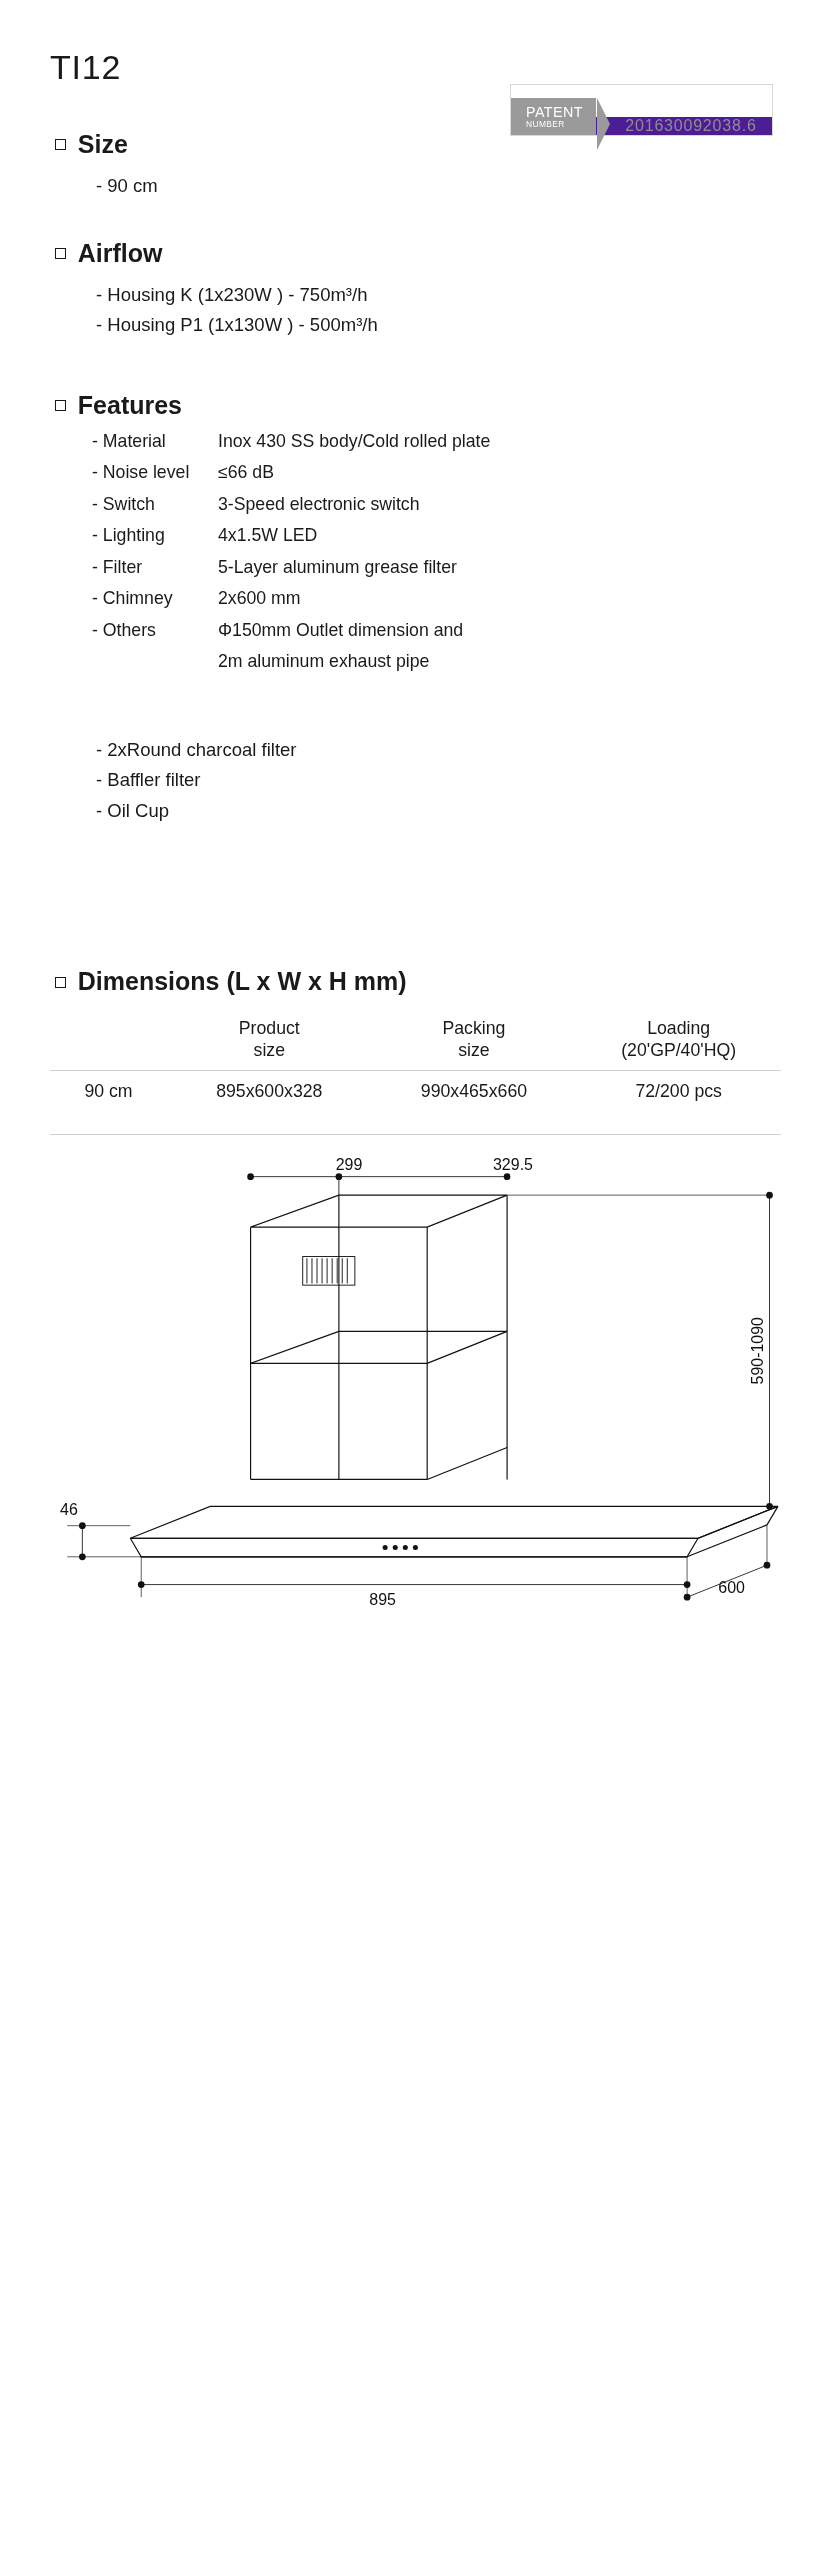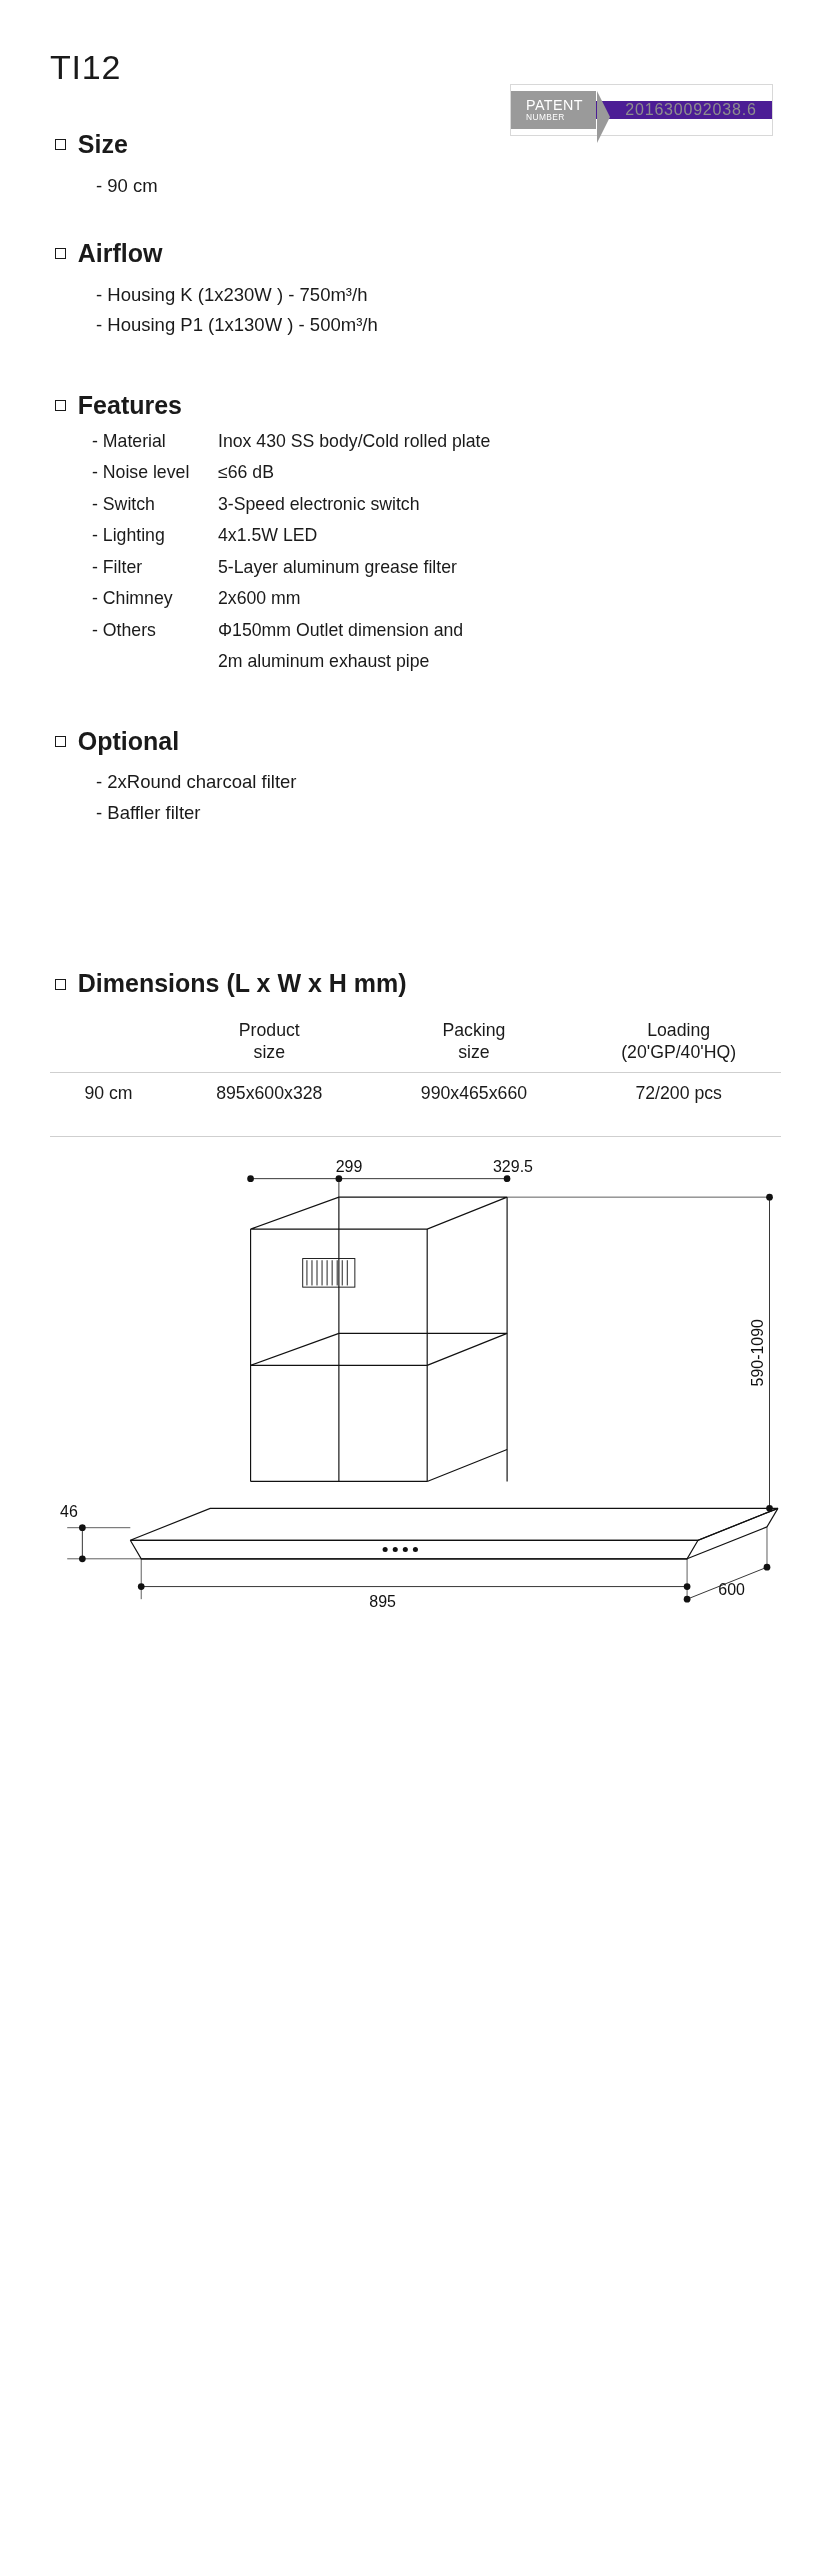--- a/index.html
+++ b/index.html
@@ -32,21 +32,21 @@
     letter-spacing: 0.8px;
     line-height: 1;
     margin: 0;
     display: inline-block;
   }
   .patent-box {
     position: absolute;
     right: 8.4px;
     top: 84px;
     display: flex;
-    align-items: center;
+    align-items: flex-end;
     height: 52px;
     border: 0.8px solid #d8d8d8;
   }
   .patent-tag {
     background: #9a9a9a;
     color: #ffffff;
     padding: 6.7px 13.5px 6.7px 15px;
     display: flex;
     flex-direction: column;
     justify-content: center;
@@ -231,27 +231,24 @@
           <span class="sub">Φ150mm Outlet dimension and</span>
           <span class="sub">2m aluminum exhaust pipe</span>
         </div>
       </div>
     </div>
   </div>
 
   <div class="gap-3"></div>
 
   <div class="section">
-    <div class="sec-head">
-      <span class="sq"></span>
-      <span class="sec-title">Optional</span>
-    </div>
     <ul class="bullets">
       <li>- 2xRound charcoal filter</li>
       <li>- Baffler filter</li>
+      <li>- Oil Cup</li>
     </ul>
   </div>
 
   <div style="height:125px"></div>
 
   <div class="section">
     <div class="sec-head">
       <span class="sq"></span>
       <span class="sec-title">Dimensions (L x W x H mm)</span>
     </div>

